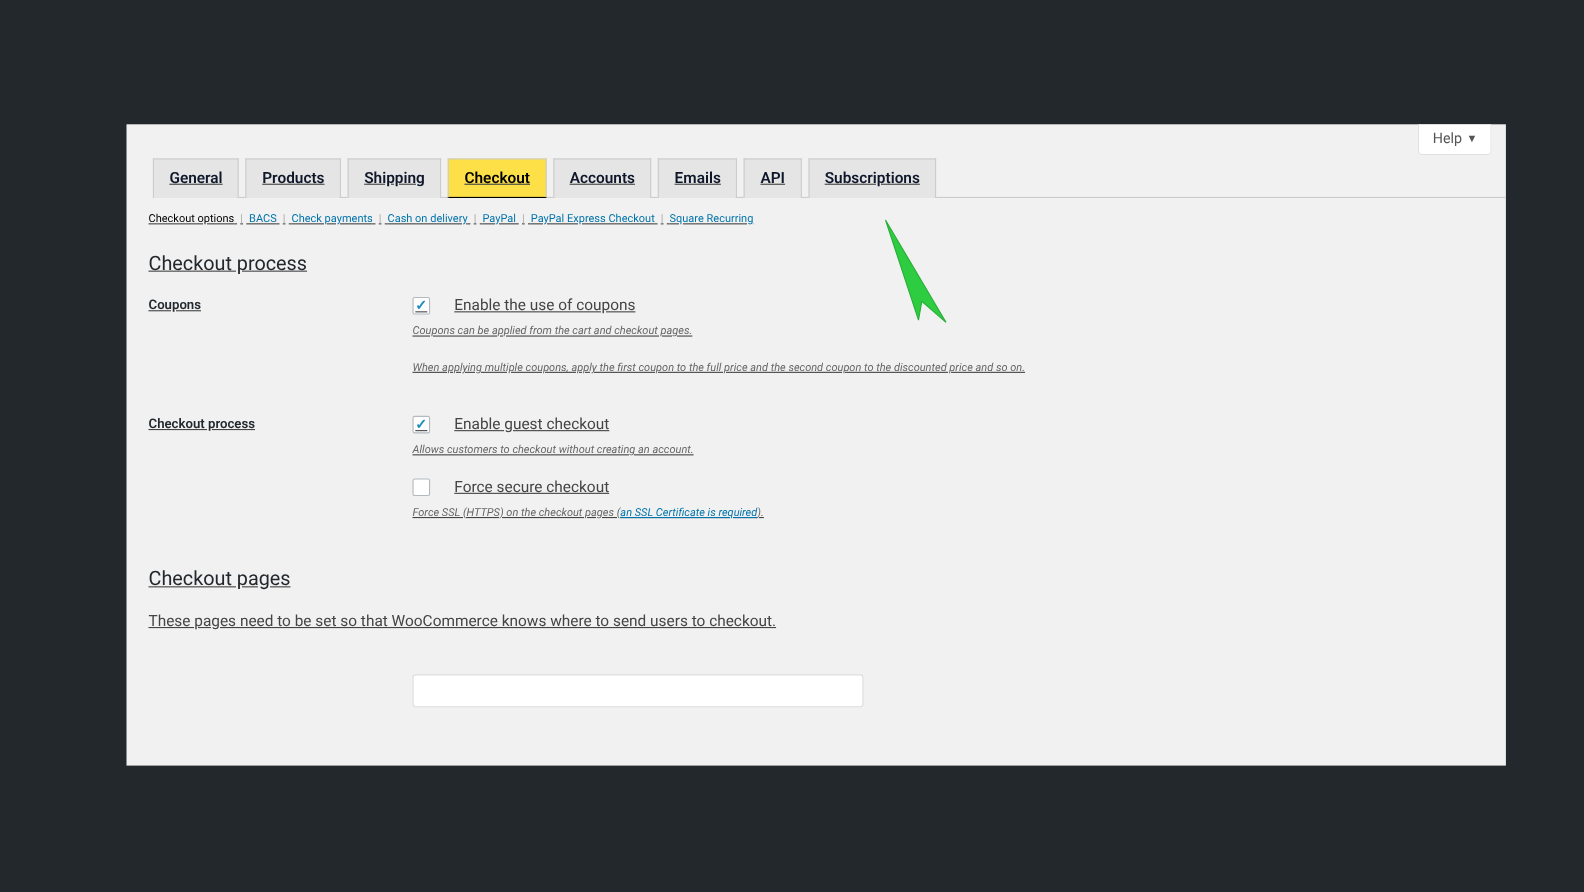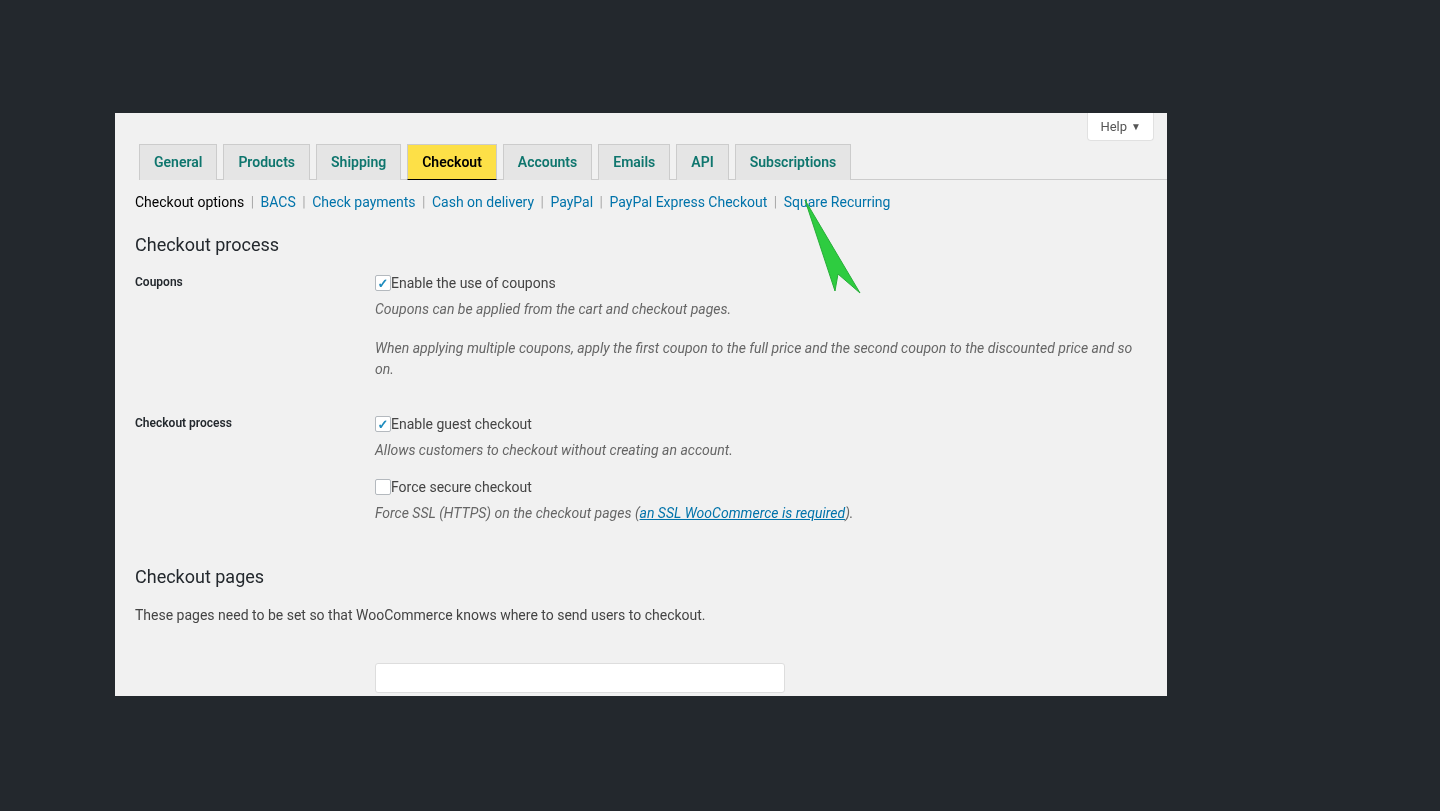--- a/index.html
+++ b/index.html
@@ -10,23 +10,24 @@
     color: #444;
     width: 1440px;
     height: 811px;
     overflow: hidden;
   }
   .page {
     background: #f1f1f1;
     position: absolute;
     left: 115px;
     top: 113px;
-    width: 1052px;
+    width: 1254px;
     height: 583px;
     overflow: hidden;
+    text-decoration: underline;
   }
   .help-btn {
     position: absolute;
     right: 13px;
     top: 0px;
     background: #fff;
     border: 1px solid #e1e1e1;
     border-top: none;
     border-radius: 0 0 4px 4px;
     padding: 6px 12px;
@@ -43,63 +44,63 @@
     margin: 30px 0 0 24px;
     border-bottom: 1px solid #ccc;
     padding-right: 24px;
   }
   .tab {
     background: #e5e5e5;
     border: 1px solid #ccc;
     border-bottom: none;
     padding: 9px 14px;
     margin-right: 6px;
-    color: #0f766e;
+    color: #0f172a;
     font-size: 14px;
     font-weight: 600;
     cursor: pointer;
     position: relative;
     top: 1px;
   }
   .tab.active {
     background: #fde047;
     border-bottom: 1px solid #000000;
     color: #000;
   }
   .subnav {
     margin: 14px 0 0 20px;
-    font-size: 14px;
+    font-size: 10px;
   }
   .subnav a {
     color: #0073aa;
     text-decoration: none;
     cursor: pointer;
   }
   .subnav-current { color: #000; }
   .subnav-sep { color: #aaa; margin: 0 3px; }
   .content { padding: 0 20px; }
   h2 {
     font-size: 18px;
     font-weight: 400;
     color: #23282d;
     margin: 24px 0 20px 0;
   }
   .form-row { display: flex; margin-bottom: 18px; }
   .form-label { width: 240px; font-size: 12px; font-weight: 600; color: #23282d; padding-top: 0; }
   .form-field { flex: 1; }
-  .check-line { display: flex; align-items: center; gap: 0; margin-bottom: 8px; font-size: 14px; color: #444; }
+  .check-line { display: flex; align-items: center; gap: 22px; margin-bottom: 8px; font-size: 14px; color: #444; }
   .wp-check {
     width: 16px; height: 16px; border: 1px solid #b4b9be; background: #fff; border-radius: 2px;
     display: inline-flex; align-items: center; justify-content: center; cursor: pointer; flex-shrink: 0;
   }
   .wp-check.checked::before {
     content: "✓"; color: #1e8cbe; font-weight: 700; font-size: 13px; line-height: 1;
   }
   .desc {
-    font-style: italic; color: #666; font-size: 14px; margin: 4px 0 18px 0; line-height: 1.5;
+    font-style: italic; color: #666; font-size: 10px; margin: 4px 0 18px 0; line-height: 1.5;
   }
   .desc a { color: #0073aa; text-decoration: underline; }
   p.intro { font-size: 14px; color: #444; margin-bottom: 40px; }
   .arrow {
     position: absolute;
     pointer-events: none;
   }
 </style>
 </head>
 <body>
@@ -161,21 +162,21 @@
           <span class="wp-check checked"></span>
           <span>Enable guest checkout</span>
         </div>
         <p class="desc">Allows customers to checkout without creating an account.</p>
 
         <div class="check-line">
           <span class="wp-check"></span>
           <span>Force secure checkout</span>
         </div>
         <p class="desc">
-          <span>Force SSL (HTTPS) on the checkout pages (</span><a>an SSL WooCommerce is required</a><span>).</span>
+          <span>Force SSL (HTTPS) on the checkout pages (</span><a>an SSL Certificate is required</a><span>).</span>
         </p>
       </div>
     </div>
 
     <h2>Checkout pages</h2>
     <p class="intro">These pages need to be set so that WooCommerce knows where to send users to checkout.</p>
 
     <div style="margin-left:240px; width:410px; height:30px; background:#fff; border:1px solid #ddd; border-radius:3px;"></div>
   </div>
 

